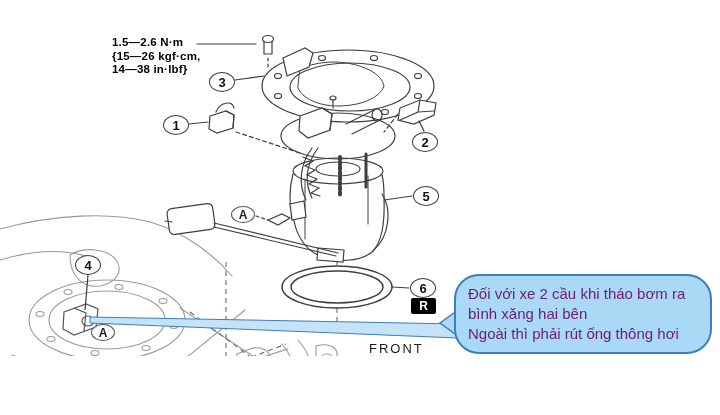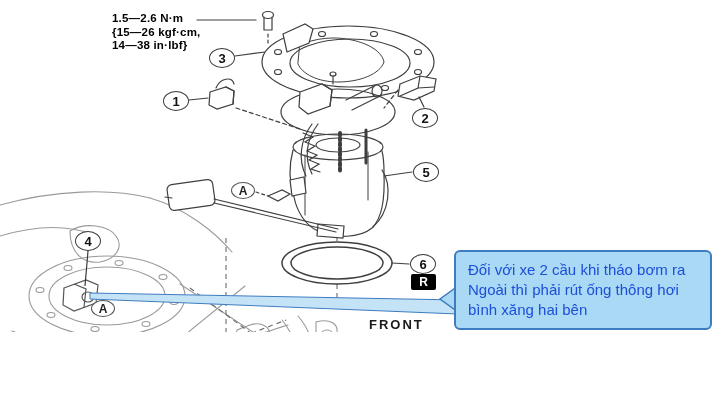--- a/index.html
+++ b/index.html
@@ -1,18 +1,19 @@
 <!DOCTYPE html>
 <html><head>
 <meta charset="utf-8">
 <style>
   html,body{margin:0;padding:0;background:#fff;}
   #stage{
     position:relative;width:720px;height:332px;background:#ffffff;overflow:hidden;
     font-family:"Liberation Sans", sans-serif;
+    margin-top:24px;
   }
   #lineart{position:absolute;left:0;top:0;width:720px;height:415px;}
   .abs{position:absolute;}
   .torque{
     left:112px;top:12px;font-size:11.5px;font-weight:bold;color:#000;
     line-height:13.5px;letter-spacing:0.2px;white-space:nowrap;
   }
   .callout{
     width:26px;height:20px;border:1.4px solid #3a3a3a;border-radius:50%;
     background:#fff;color:#111;font-size:13px;font-weight:600;
@@ -22,26 +23,26 @@
     width:24px;height:17px;border:1.2px solid #555;border-radius:50%;
     background:rgba(255,255,255,.85);color:#222;font-size:12px;font-weight:600;
     display:flex;align-items:center;justify-content:center;box-sizing:border-box;
   }
   .rbadge{
     left:411px;top:274px;width:25px;height:16px;background:#000;color:#fff;
     font-size:12px;font-weight:bold;display:flex;align-items:center;justify-content:center;
     border-radius:2px;
   }
   .front{
-    left:369px;top:317px;font-size:13px;font-weight:bold;color:#1a1a1a;letter-spacing:2px;
+    left:369px;top:317px;font-size:13px;font-weight:normal;color:#1a1a1a;letter-spacing:2px;
   }
   .note{
     left:454px;top:250px;width:258px;height:80px;box-sizing:border-box;
-    background:#a9d9f4;border:2px solid #3e7cc0;border-radius:6px;
-    padding:8px 12px;color:#1d4ed8;font-size:15px;line-height:20px;
+    background:#a9d9f4;border:2px solid #3e7cc0;border-radius:25px;
+    padding:8px 12px;color:#701a75;font-size:15px;line-height:20px;
   }
 </style>
 </head>
 <body>
 
 <div id="stage">
 
   <svg id="lineart" viewBox="0 0 720 415" xmlns="http://www.w3.org/2000/svg">
 
     <g stroke="#9a9a9a" stroke-width="1.1" fill="none" stroke-linecap="round">
@@ -196,17 +197,17 @@
 
   <div class="abs amark" style="left:231px;top:182px;">A</div>
   <div class="abs amark" style="left:91px;top:300px;">A</div>
 
   <div class="abs rbadge">R</div>
 
   <div class="abs front">FRONT</div>
 
   <div class="abs note">
     <div>Đối với xe 2 cầu khi tháo bơm ra</div>
+    <div>bình xăng hai bên</div>
     <div>Ngoài thì phải rút ống thông hơi</div>
-    <div>bình xăng hai bên</div>
   </div>
 
 </div>
 
 </body></html>

